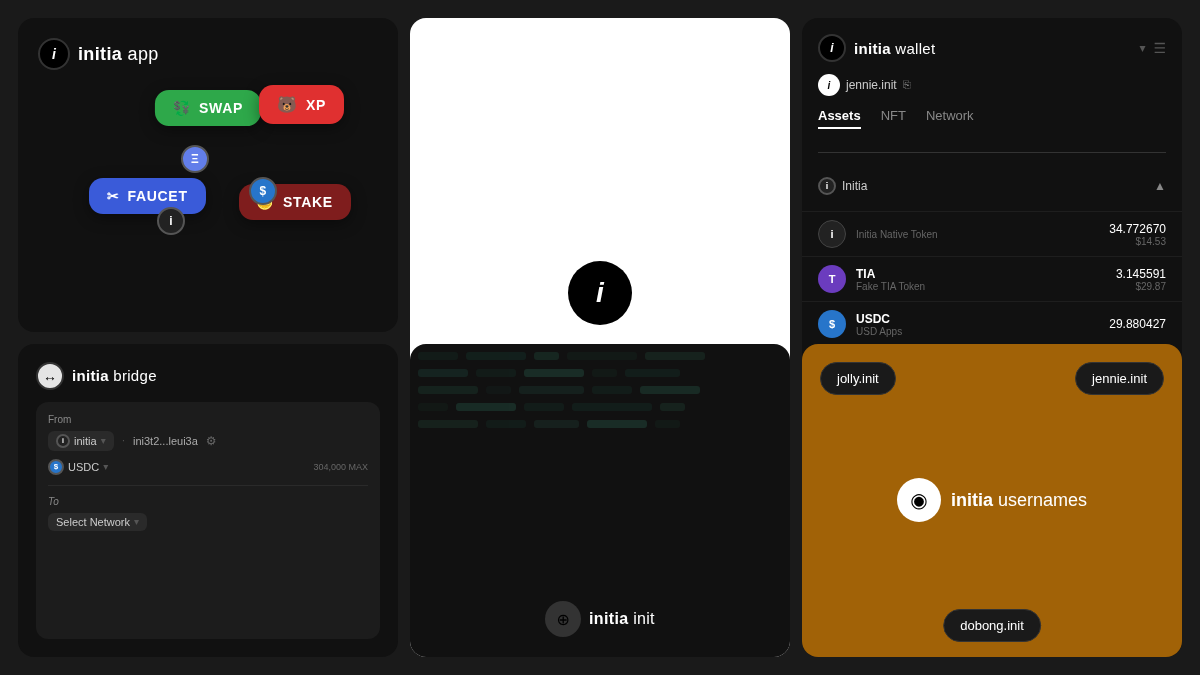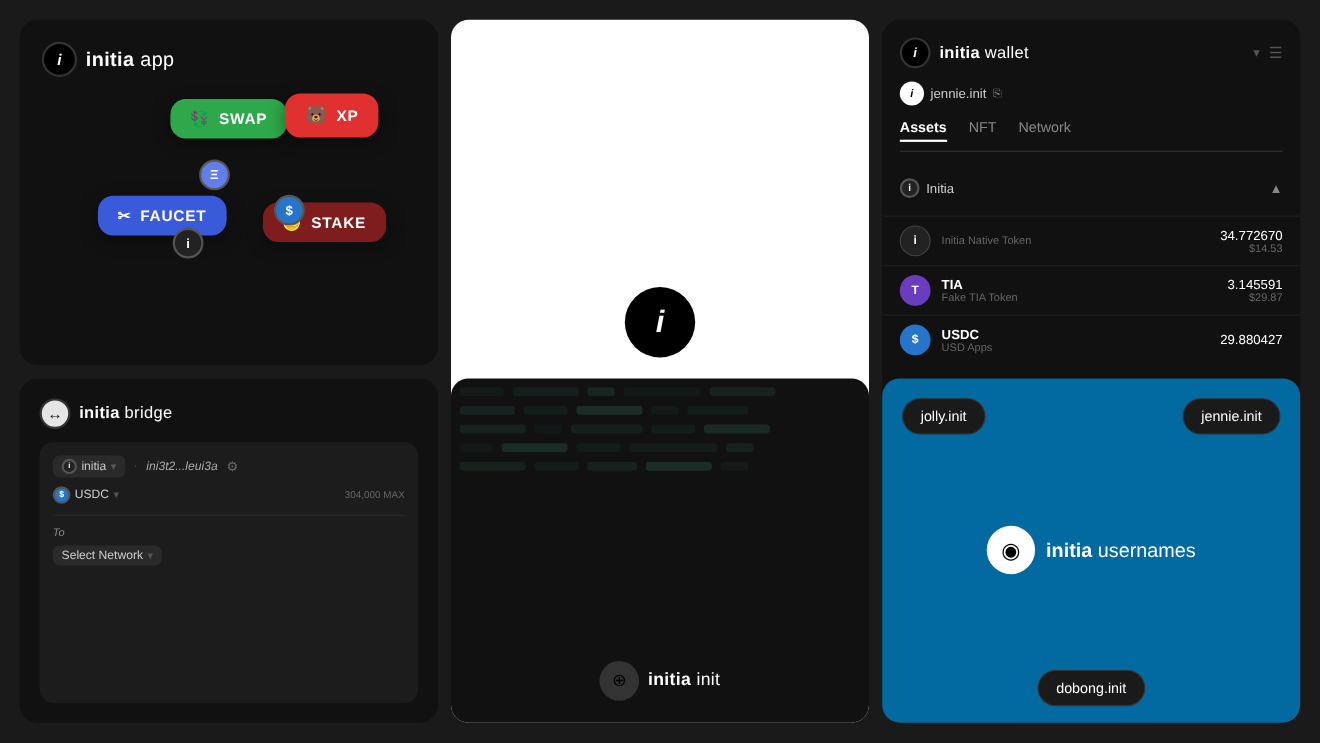--- a/index.html
+++ b/index.html
@@ -81,21 +81,21 @@
       flex-direction: column;
       align-items: center;
       justify-content: flex-end;
       padding: 20px;
       position: relative;
       overflow: hidden;
     }
 
     
     .card-usernames {
-      background: #0369a1;
+      background: #a16207;
       grid-column: 3;
       grid-row: 2;
       display: flex;
       flex-direction: column;
       align-items: center;
       justify-content: center;
       padding: 20px;
       position: relative;
     }
 
@@ -229,21 +229,21 @@
     }
     .wallet-icons {
       display: flex;
       gap: 8px;
       align-items: center;
     }
     .wallet-tabs {
       display: flex;
       gap: 20px;
       border-bottom: 1px solid #333;
-      padding-bottom: 8px;
+      padding-bottom: 23px;
     }
     .wallet-tab {
       font-size: 13px;
       color: #888;
       cursor: pointer;
       padding-bottom: 4px;
     }
     .wallet-tab.active {
       color: #fff;
       border-bottom: 2px solid #fff;
@@ -667,29 +667,30 @@
     <div class="bridge-logo brand-logo">
       <div class="logo-circle" style="width:28px;height:28px;background:#e5e5e5;">
         <span style="color:#000;font-size:14px;font-weight:900;">↔</span>
       </div>
       <span class="brand-name" style="font-size:15px;">
         <strong>initia</strong><span> bridge</span>
       </span>
     </div>
 
     <div class="bridge-form">
+      <div class="bridge-section-label">From</div>
 
       <div class="bridge-from-row">
         <div class="bridge-tag">
           <div class="coin-icon coin-init" style="width:14px;height:14px;font-size:7px;">i</div>
           <span>initia</span>
           <span style="color:#555;font-size:10px;">▾</span>
         </div>
         <span style="color:#555;font-size:10px;">·</span>
-        <span style="font-size:11px;color:#aaa;font-style:italic;">ini3t2...leui3a</span>
+        <span style="font-size:11px;color:#aaa;">ini3t2...leui3a</span>
         <span class="bridge-settings">⚙</span>
       </div>
 
       <div class="bridge-amount-row">
         <div class="bridge-token">
           <div class="coin-icon coin-usdc" style="width:16px;height:16px;font-size:8px;">$</div>
           <span>USDC</span>
           <span style="color:#555;font-size:10px;">▾</span>
         </div>
         <span class="bridge-max">304,000 MAX</span>

